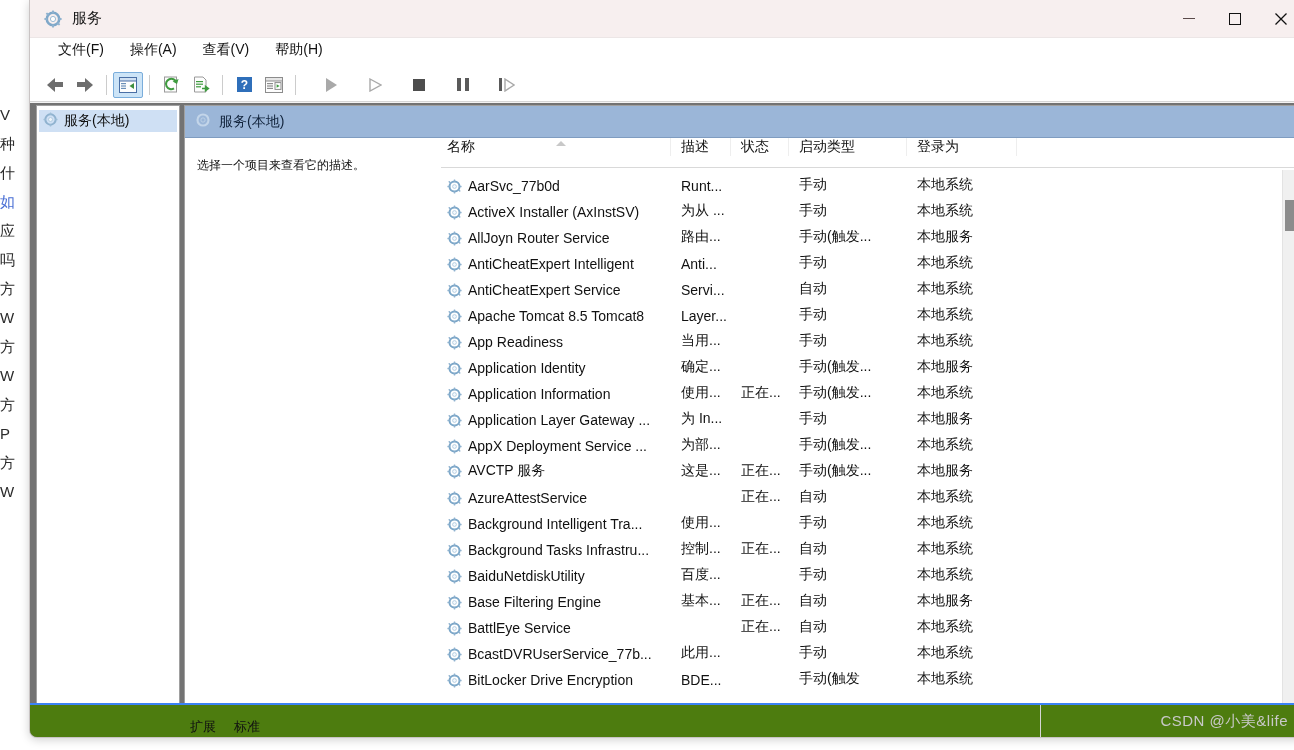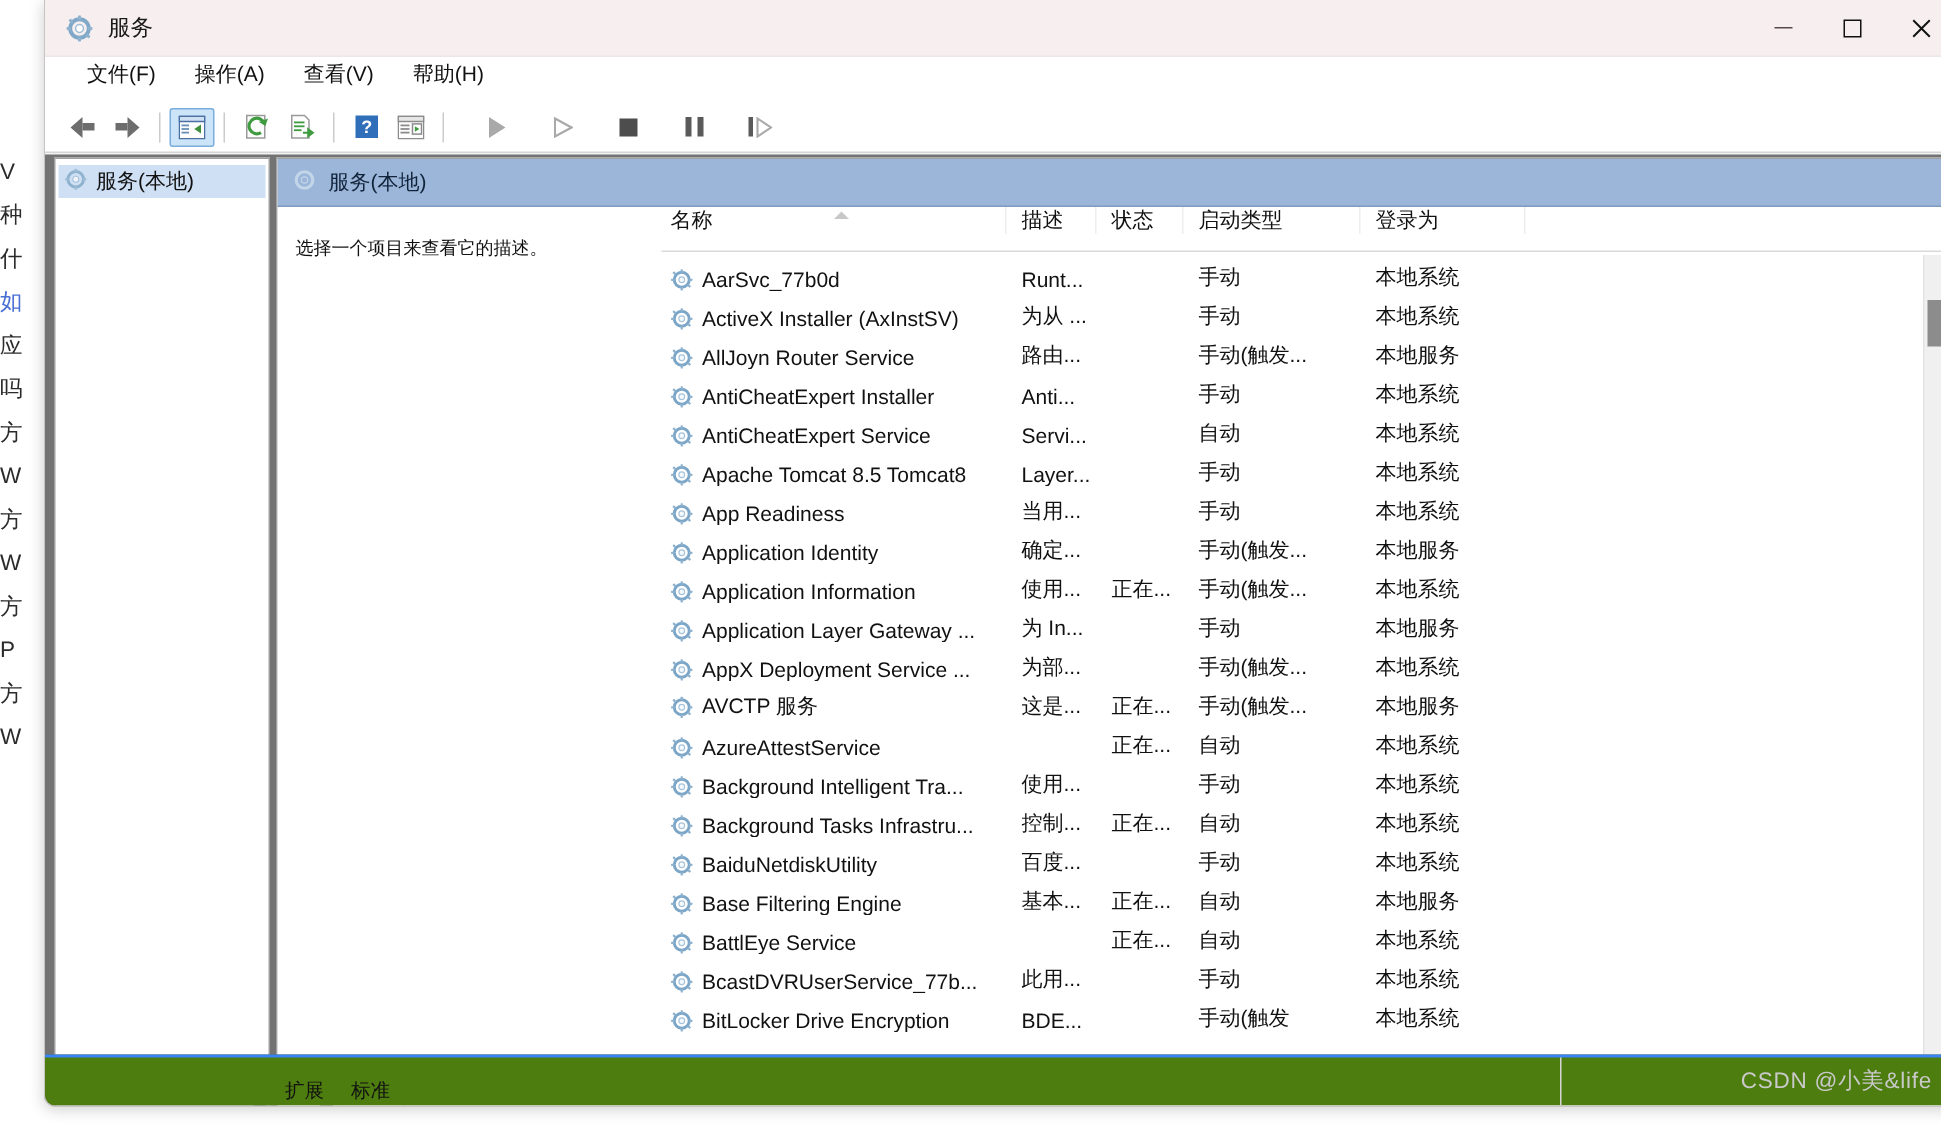--- a/index.html
+++ b/index.html
@@ -505,21 +505,21 @@
                       <g fill="#8fb2cf">
                         <rect x="8.1" y="0.5" width="1.8" height="2.7" rx="0.4"></rect>
                         <rect x="8.1" y="14.8" width="1.8" height="2.7" rx="0.4"></rect>
                         <rect x="0.5" y="8.1" width="2.7" height="1.8" rx="0.4"></rect>
                         <rect x="14.8" y="8.1" width="2.7" height="1.8" rx="0.4"></rect>
                         <rect x="2.2" y="2.4" width="1.8" height="2.7" rx="0.4" transform="rotate(-45 3.1 3.75)"></rect>
                         <rect x="14" y="12.6" width="1.8" height="2.7" rx="0.4" transform="rotate(-45 14.9 13.95)"></rect>
                       </g>
                     </svg>
                   </span>
-                  <span>AntiCheatExpert Installer</span>
+                  <span>AntiCheatExpert Intelligent</span>
                 </div>
                 <div class="lv-td c-desc">Anti...</div>
                 <div class="lv-td c-state"></div>
                 <div class="lv-td c-start">手动</div>
                 <div class="lv-td c-logon">本地系统</div>
               </div>
               <div class="lv-row">
                 <div class="lv-td c-name">
                   <span class="gear">
                     <svg width="15" height="15" viewBox="0 0 18 18">

